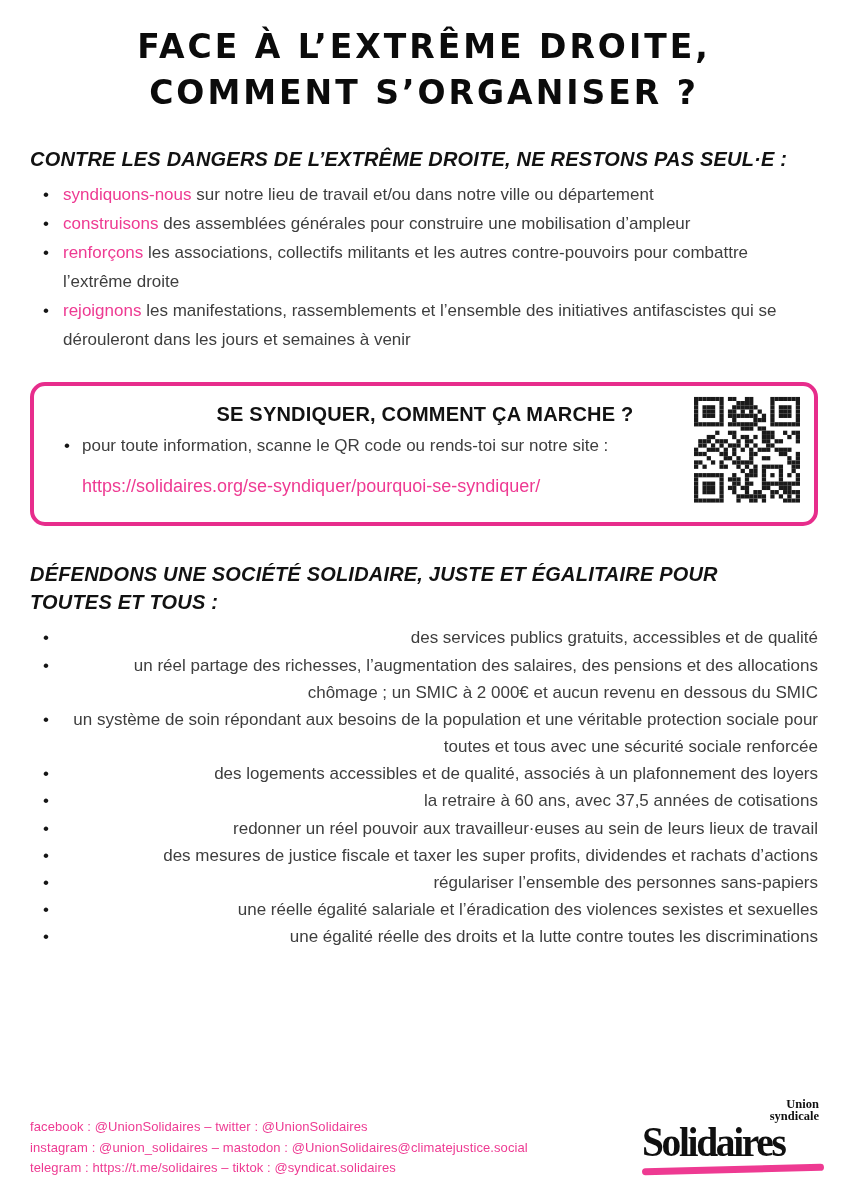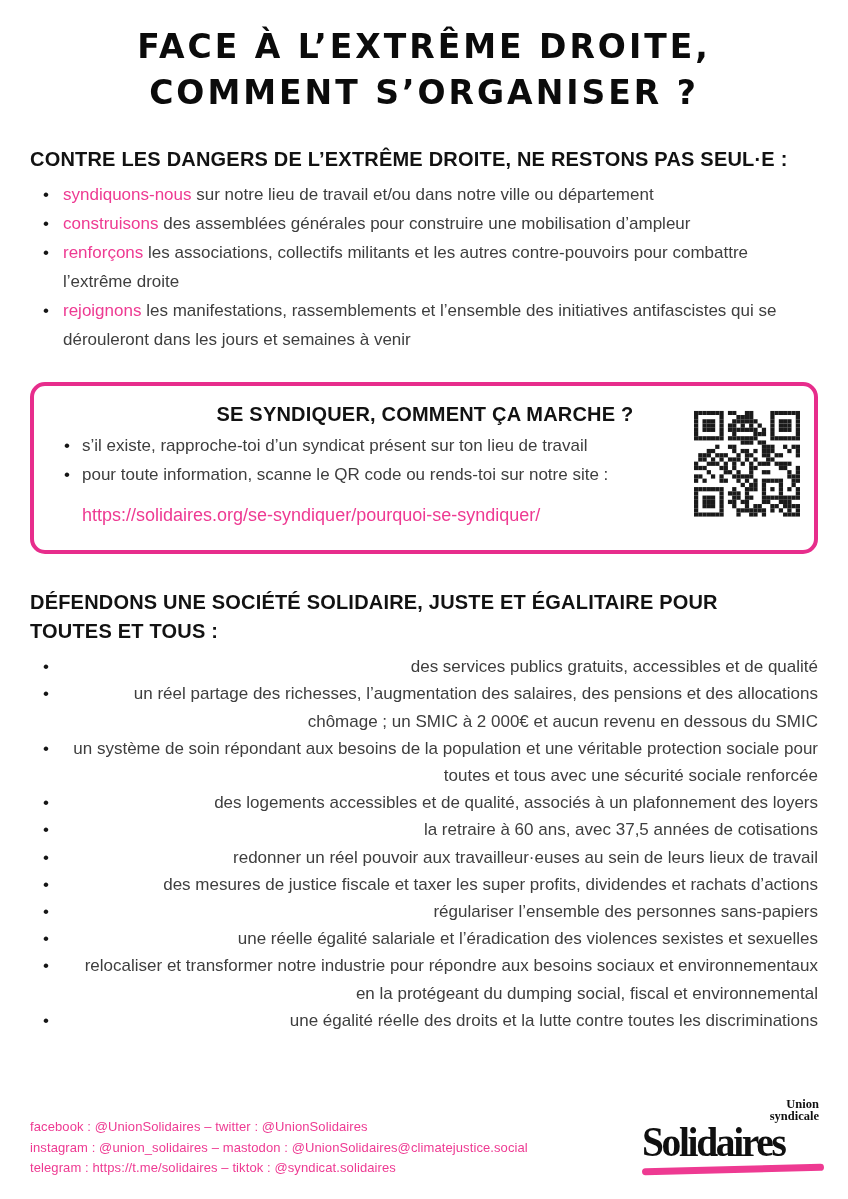--- a/index.html
+++ b/index.html
@@ -24,21 +24,21 @@
     color:#0b0b0b;
     font-size:33px;
     line-height:1.38;
     letter-spacing:3px;
     margin-top:10px;
     margin-bottom:30px;
   }
 
   .section-heading{
     font-size:20px;font-weight:bold;color:var(--ink);
-    letter-spacing:.2px;line-height:1.42;margin:0;
+    letter-spacing:.2px;line-height:1.42;margin:0;font-style:italic;
   }
   .heading2{max-width:760px;margin-top:34px;}
 
   ul.blist{list-style:none;margin:8px 0 0 0;padding:0;}
   ul.blist li{
     position:relative;padding-left:33px;
     font-size:17px;line-height:1.7;color:var(--body);
   }
   ul.blist li::before{
     content:"\2022";position:absolute;left:13px;top:0;
@@ -108,21 +108,20 @@
   <ul class="blist">
     <li><span class="lead">syndiquons-nous</span> <span>sur notre lieu de travail et/ou dans notre ville ou département</span></li>
     <li><span class="lead">construisons</span> <span>des assemblées générales pour construire une mobilisation d’ampleur</span></li>
     <li><span class="lead">renforçons</span> <span>les associations, collectifs militants et les autres contre-pouvoirs pour combattre l’extrême droite</span></li>
     <li><span class="lead">rejoignons</span> <span>les manifestations, rassemblements et l’ensemble des initiatives antifascistes qui se dérouleront dans les jours et semaines à venir</span></li>
   </ul>
 
   <div class="syndiquer-box">
     <h3 class="box-heading">SE SYNDIQUER, COMMENT ÇA MARCHE ?</h3>
     <ul class="blist">
-      <li><span>s’il existe, rapproche-toi d’un syndicat présent sur ton lieu de travail</span></li>
       <li>
         <span>pour toute information, scanne le QR code ou rends-toi sur notre site :</span><br>
         <a class="box-link">https://solidaires.org/se-syndiquer/pourquoi-se-syndiquer/</a>
       </li>
     </ul>
     <div class="qr-wrap">
       <svg id="qr-svg" width="106" height="106" viewBox="0 0 100 100" xmlns="http://www.w3.org/2000/svg">
           <rect x="0" y="0" width="4" height="4" fill="#1a1a1a"></rect>
           <rect x="4" y="0" width="4" height="4" fill="#1a1a1a"></rect>
           <rect x="8" y="0" width="4" height="4" fill="#1a1a1a"></rect>
@@ -453,21 +452,20 @@
   <ul class="blist tight list2">
     <li><span>des services publics gratuits, accessibles et de qualité</span></li>
     <li><span>un réel partage des richesses, l’augmentation des salaires, des pensions et des allocations chômage ; un SMIC à 2 000€ et aucun revenu en dessous du SMIC</span></li>
     <li><span>un système de soin répondant aux besoins de la population et une véritable protection sociale pour toutes et tous avec une sécurité sociale renforcée</span></li>
     <li><span>des logements accessibles et de qualité, associés à un plafonnement des loyers</span></li>
     <li><span>la retraire à 60 ans, avec 37,5 années de cotisations</span></li>
     <li><span>redonner un réel pouvoir aux travailleur·euses au sein de leurs lieux de travail</span></li>
     <li><span>des mesures de justice fiscale et taxer les super profits, dividendes et rachats d’actions</span></li>
     <li><span>régulariser l’ensemble des personnes sans-papiers</span></li>
     <li><span>une réelle égalité salariale et l’éradication des violences sexistes et sexuelles</span></li>
-    <li><span>relocaliser et transformer notre industrie pour répondre aux besoins sociaux et environnementaux en la protégeant du dumping social, fiscal et environnemental</span></li>
     <li><span>une égalité réelle des droits et la lutte contre toutes les discriminations</span></li>
   </ul>
 
   <div class="footer">
     <div class="social">
       <div>facebook : @UnionSolidaires – twitter : @UnionSolidaires</div>
       <div>instagram : @union_solidaires – mastodon : @UnionSolidaires@climatejustice.social</div>
       <div>telegram : https://t.me/solidaires – tiktok : @syndicat.solidaires</div>
     </div>
     <div class="logo">

